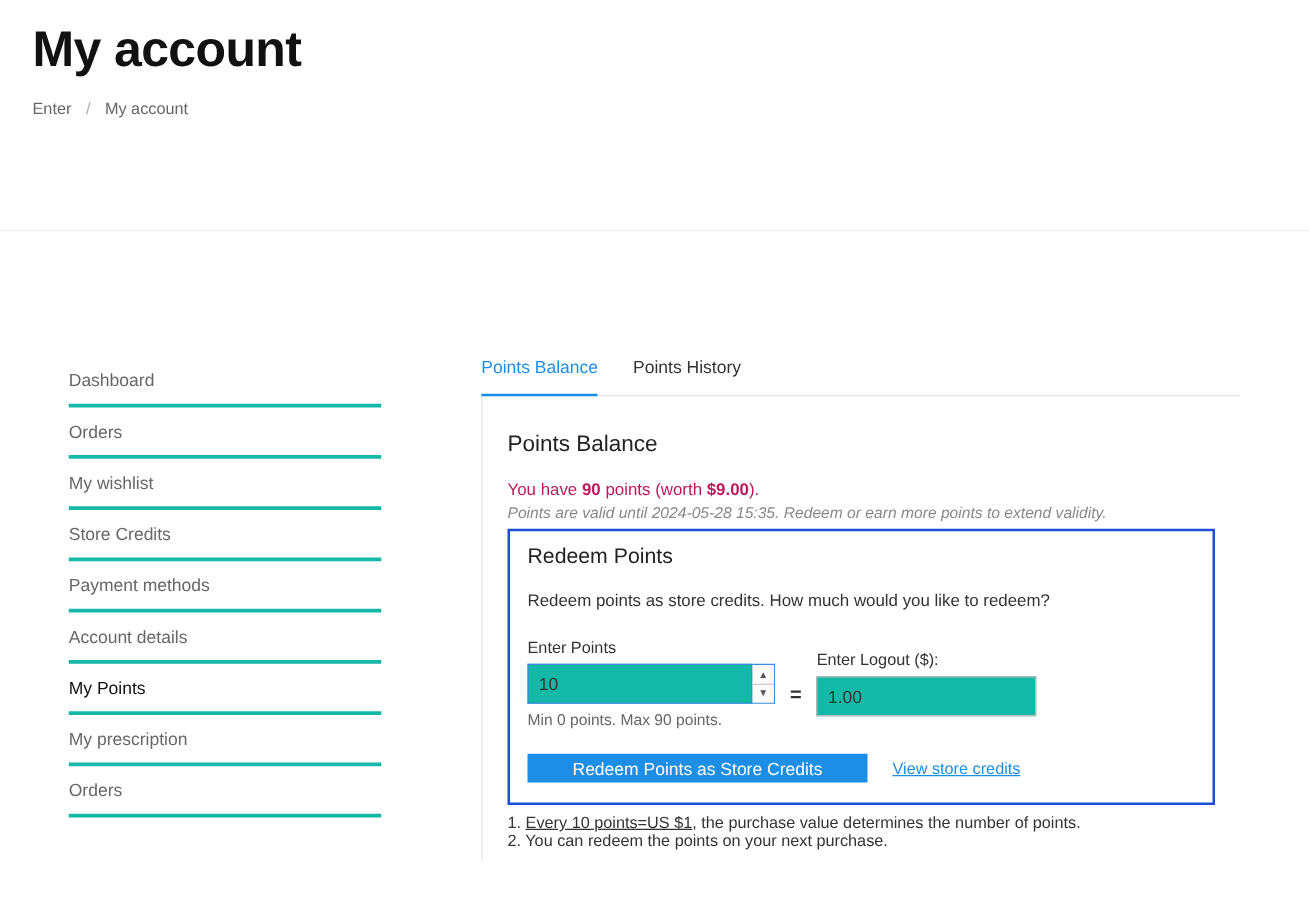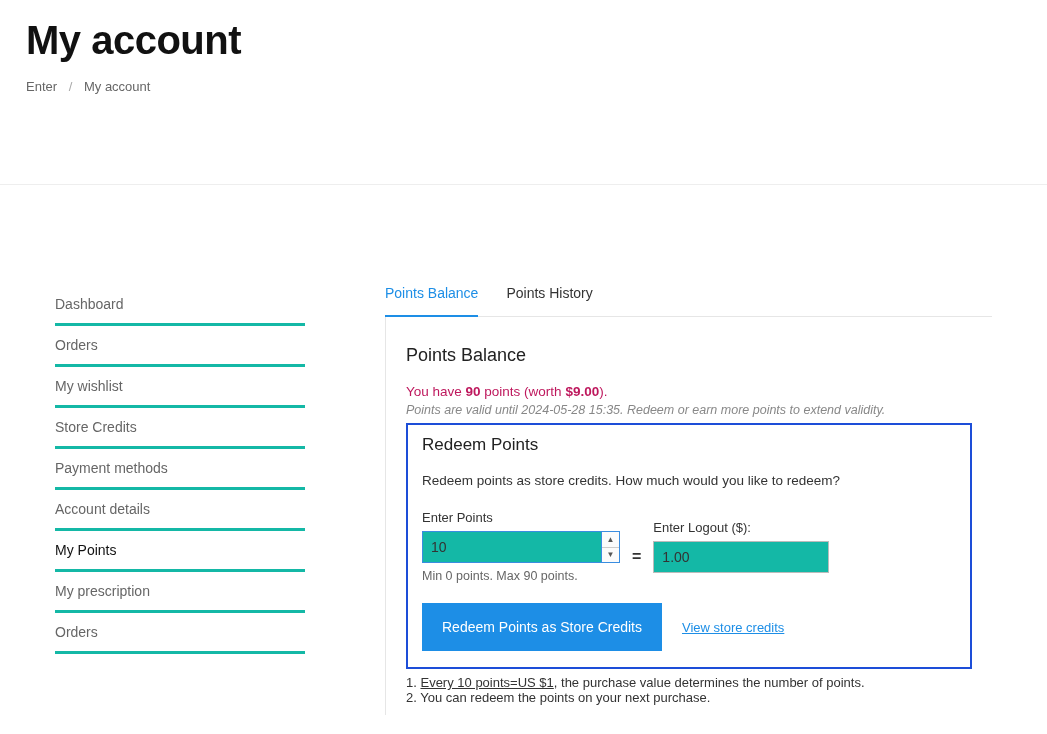--- a/index.html
+++ b/index.html
@@ -167,22 +167,22 @@
   }
   .action-row {
     margin-top: 20px;
     display: flex;
     align-items: center;
   }
   .redeem-btn {
     background: #1d8ee6;
     color: #fff;
     border: none;
-    height: 48px;
-    padding: 0 20px;
+    height: 23px;
+    padding: 0 36px;
     font-size: 14px;
     cursor: pointer;
   }
   .view-link {
     margin-left: 20px;
     color: #1d8ee6;
     font-size: 13px;
     text-decoration: underline;
     cursor: pointer;
   }

